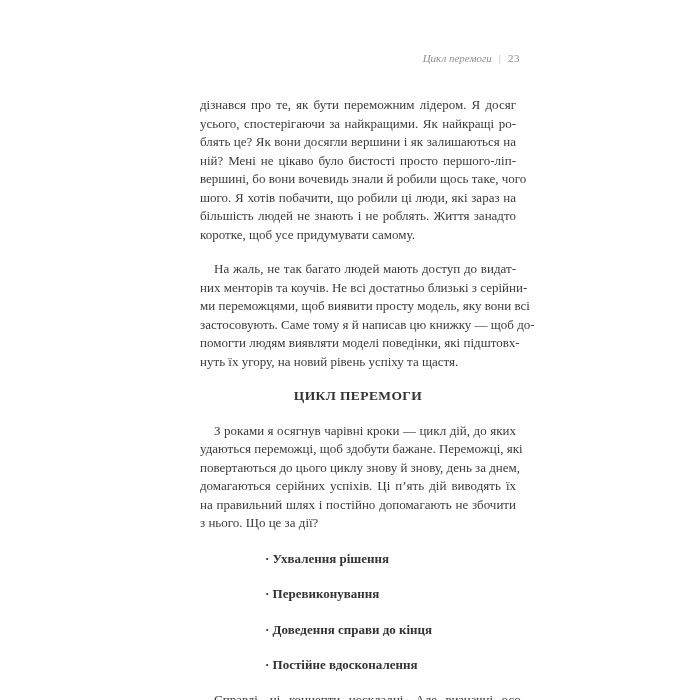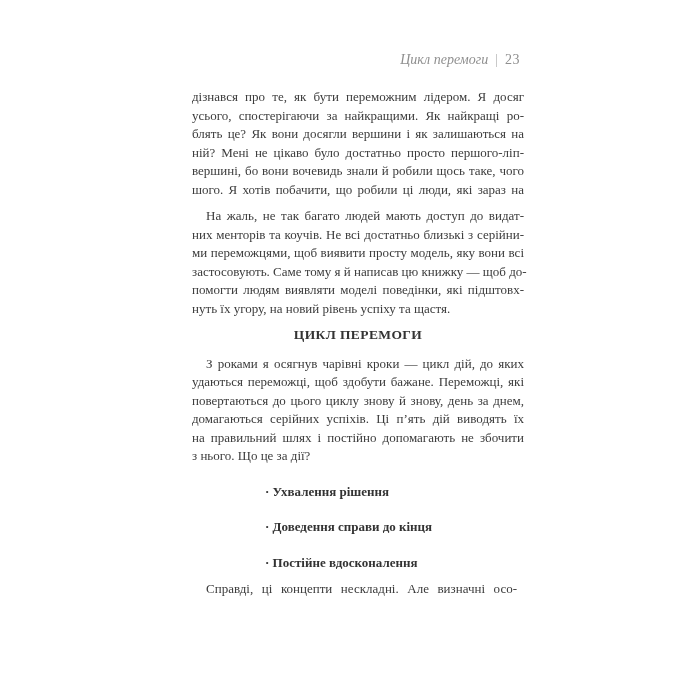--- a/index.html
+++ b/index.html
@@ -19,35 +19,35 @@
   }
   .page {
     position: relative;
     width: 700px; height: 700px;
     background: var(--bg);
   }
   .running-header {
     position: absolute;
     top: 52px; left: 184px; width: 336px;
     text-align: right;
-    font-size: 14px;
+    font-size: 11px;
     color: var(--muted);
     white-space: nowrap;
   }
   .rh-title { font-style: italic; }
   .rh-sep { color: var(--sep); margin: 0 7px; font-style: normal; }
   .rh-num { font-style: normal; letter-spacing: 0.5px; }
   .body-column {
     position: absolute;
     top: 80px; left: 184px; width: 348px;
     font-size: 13px;
     line-height: 18.5px;
     color: var(--text);
   }
-  .para { margin: 8px; }
+  .para { margin: 16px; }
   .line {
     text-align: justify;
     text-align-last: justify;
     white-space: nowrap;
   }
   .line.last { text-align-last: left; }
   .line.indent { text-indent: 14px; }
   .para.narrow .line { width: 325px; }
   .chapter-heading {
     text-align: center;
@@ -73,43 +73,46 @@
 
 <div class="page">
   <div class="running-header">
     <span class="rh-title">Цикл перемоги</span><span class="rh-sep">|</span><span class="rh-num">23</span>
   </div>
   <div class="body-column" id="body-column">
       <div class="para">
         <div class="line">дізнався про те, як бути переможним лідером. Я досяг</div>
         <div class="line">усього, спостерігаючи за найкращими. Як найкращі ро-</div>
         <div class="line">блять це? Як вони досягли вершини і як залишаються на</div>
-        <div class="line">ній? Мені не цікаво було достатньо просто першого-ліп-</div>
+        <div class="line">ній? Мені не цікаво було бистості просто першого-ліп-</div>
         <div class="line">вершині, бо вони вочевидь знали й робили щось таке, чого</div>
         <div class="line">шого. Я хотів побачити, що робили ці люди, які зараз на</div>
+        <div class="line">більшість людей не знають і не роблять. Життя занадто</div>
+        <div class="line last">коротке, щоб усе придумувати самому.</div>
       </div>
       <div class="para">
         <div class="line indent">На жаль, не так багато людей мають доступ до видат-</div>
         <div class="line">них менторів та коучів. Не всі достатньо близькі з серійни-</div>
         <div class="line">ми переможцями, щоб виявити просту модель, яку вони всі</div>
         <div class="line">застосовують. Саме тому я й написав цю книжку — щоб до-</div>
         <div class="line">помогти людям виявляти моделі поведінки, які підштовх-</div>
         <div class="line last">нуть їх угору, на новий рівень успіху та щастя.</div>
       </div>
       <div class="chapter-heading">ЦИКЛ ПЕРЕМОГИ</div>
       <div class="para">
         <div class="line indent">З роками я осягнув чарівні кроки — цикл дій, до яких</div>
         <div class="line">удаються переможці, щоб здобути бажане. Переможці, які</div>
         <div class="line">повертаються до цього циклу знову й знову, день за днем,</div>
         <div class="line">домагаються серійних успіхів. Ці п’ять дій виводять їх</div>
         <div class="line">на правильний шлях і постійно допомагають не збочити</div>
         <div class="line last">з нього. Що це за дії?</div>
       </div>
       <div>
         <div class="bullet-line">·&nbsp;Ухвалення рішення</div>
+        <div class="bullet-line">·&nbsp;Перевиконування</div>
         <div class="bullet-line">·&nbsp;Доведення справи до кінця</div>
         <div class="bullet-line">·&nbsp;Постійне вдосконалення</div>
       </div>
       <div class="para narrow">
         <div class="line indent">Справді, ці концепти нескладні. Але визначні осо-</div>
       </div>
     </div>
 </div>
 
 </body></html>

